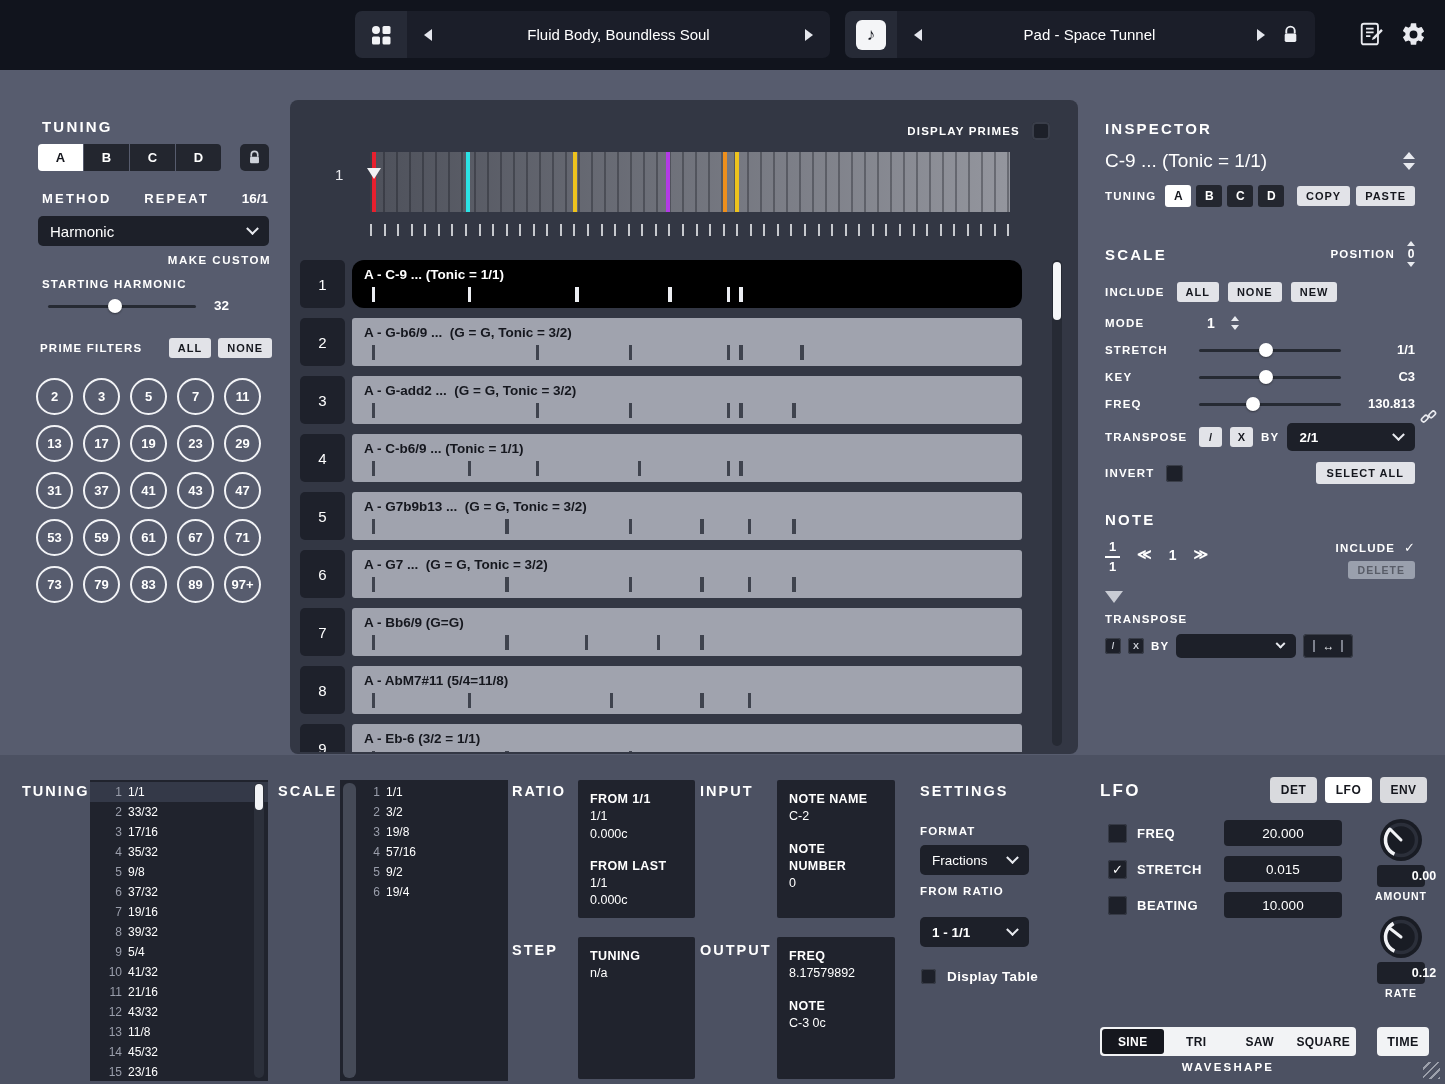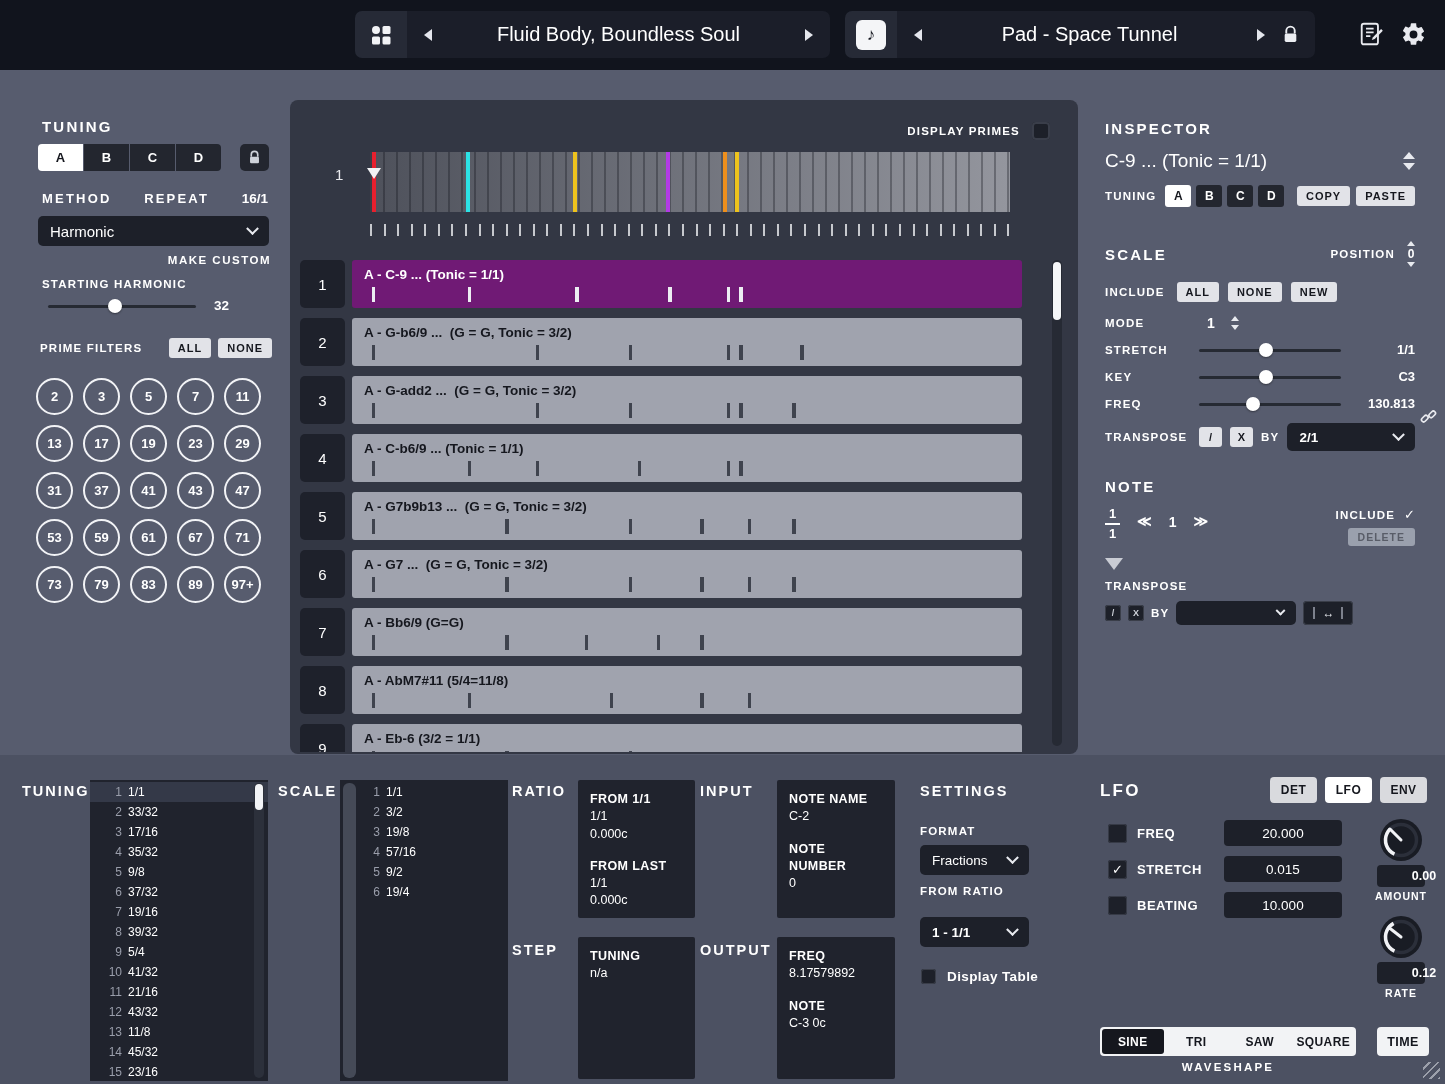--- a/index.html
+++ b/index.html
@@ -17,21 +17,21 @@
   
   .topbar { position:absolute; left:0; top:0; width:1445px; height:70px; background:#11141d; }
   .brand { position:absolute; left:22px; top:17px; display:flex; align-items:center; gap:13px; }
   .brand-text { font-size:19px; letter-spacing:7px; color:#e9eaef; font-weight:bold; }
   .sel-group { position:absolute; top:11px; height:47px; display:flex; border-radius:7px; overflow:hidden; }
   .preset-group { left:355px; width:475px; }
   .patch-group { left:845px; width:470px; }
   .sel-iconbtn { width:52px; background:#262a36; display:flex; align-items:center; justify-content:center; flex:none; }
   .sel-body { flex:1; background:#1b1e29; display:flex; align-items:center; }
   .arrow-btn { background:none; width:42px; height:100%; display:flex; align-items:center; justify-content:center; }
-  .sel-text { flex:1; text-align:center; font-size:20px; color:#fff; cursor:pointer; }
+  .sel-text { flex:1; text-align:center; font-size:15px; color:#fff; cursor:pointer; }
   .tri { display:inline-block; width:0; height:0; }
   .tri-left  { border-top:6px solid transparent; border-bottom:6px solid transparent; border-right:8px solid #e4e6ec; }
   .tri-right { border-top:6px solid transparent; border-bottom:6px solid transparent; border-left:8px solid #e4e6ec; }
   .note-chip { width:30px; height:30px; background:#f4f5f7; border-radius:6px; display:flex; align-items:center; justify-content:center; color:#14161f; font-size:17px; }
   .lock-wrap { margin-right:16px; display:flex; align-items:center; }
   .top-icon { position:absolute; top:21px; width:27px; height:27px; background:none; }
   .save-icon-btn { right:60px; }
   .gear-icon-btn { right:18px; }
 
   
@@ -70,21 +70,21 @@
   .strip::before { content:""; position:absolute; inset:0; background:repeating-linear-gradient(90deg, rgba(18,20,28,.33) 0 2px, transparent 2px 13px); }
   #strip-markers { position:absolute; inset:0; }
   .marker { position:absolute; top:0; bottom:0; width:4px; transform:translateX(-2px); }
   .marker-pointer { position:absolute; top:16px; width:0; height:0; border-left:7px solid transparent; border-right:7px solid transparent; border-top:11px solid #f2f3f5; transform:translateX(-7px); }
   .ruler { position:absolute; left:80px; top:124px; width:640px; height:14px; display:flex; justify-content:space-between; }
   .rtick { width:2px; height:12px; background:rgba(236,237,241,.8); }
   .rows { position:absolute; left:10px; top:160px; width:722px; height:492px; overflow:hidden; }
   .scale-row { display:flex; height:48px; margin-bottom:10px; cursor:pointer; }
   .row-num { width:45px; height:48px; background:#1e212b; border-radius:5px; margin-right:7px; display:flex; align-items:center; justify-content:center; font-size:15px; color:#fff; flex:none; }
   .row-bar { position:relative; flex:1; background:#a0a3ae; border-radius:3px; }
-  .scale-row.selected .row-bar { background:#701a75; }
+  .scale-row.selected .row-bar { background:#000000;border-radius:12px; }
   .row-label { position:absolute; left:12px; top:7px; font-size:13.5px; font-weight:bold; color:#15171e; white-space:pre; }
   .scale-row.selected .row-label { color:#fff; }
   .row-ticks { position:absolute; left:8px; right:8px; top:27px; height:15px; }
   .ntick { position:absolute; top:0; width:3.5px; height:15px; background:#3f434e; }
   .scale-row.selected .ntick { background:#eceef2; }
   .v-scroll { position:absolute; right:16px; top:160px; width:10px; height:486px; background:#262a34; border-radius:5px; cursor:pointer; }
   .v-scroll .thumb { position:absolute; top:2px; left:1px; width:8px; height:58px; background:#f5f6f8; border-radius:4px; }
 
   
   .inspector { position:absolute; left:1078px; top:70px; width:367px; height:685px; padding:50px 30px 0 27px; }
@@ -582,20 +582,25 @@
     <div class="transpose-row">
       <span class="lbl xs w-label">TRANSPOSE</span>
       <button class="tr-btn">/</button>
       <button class="tr-btn">X</button>
       <span class="lbl xs">BY</span>
       <div class="dropdown-dark tr-dd">
         <span>2/1</span>
         <span class="chev"></span>
       </div>
     </div>
+    <div class="invert-row">
+      <span class="lbl xs">INVERT</span>
+      <span class="checkbox"></span>
+      <button class="mini-btn sel-all">SELECT ALL</button>
+    </div>
     <div class="note-head lbl">NOTE</div>
     <div class="note-row">
       <span class="fraction">
         <span>1</span>
         <span class="fbar"></span>
         <span>1</span>
       </span>
       <button class="nav-btn">≪</button>
       <span class="note-idx">1</span>
       <button class="nav-btn">≫</button>

